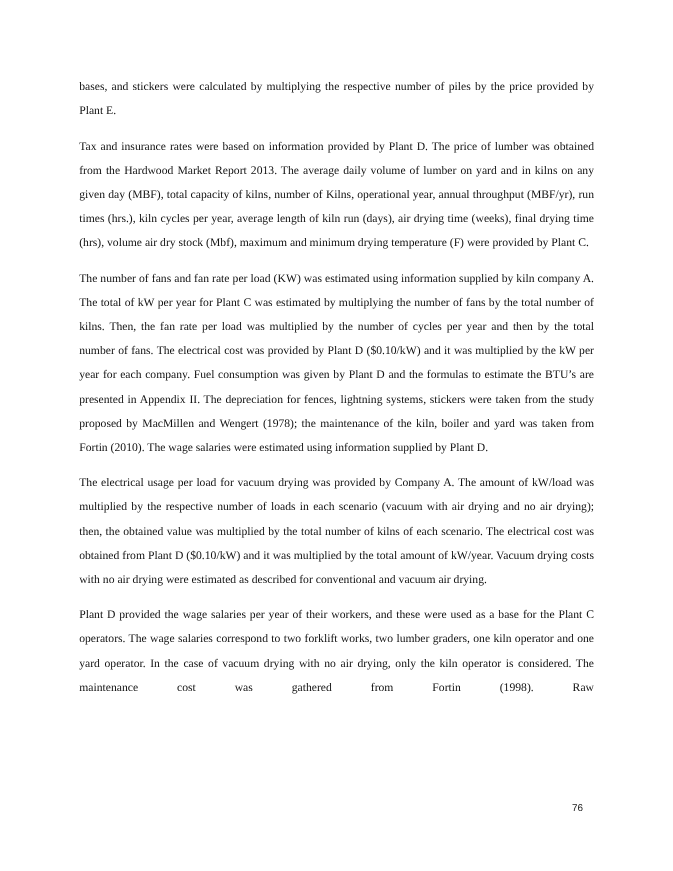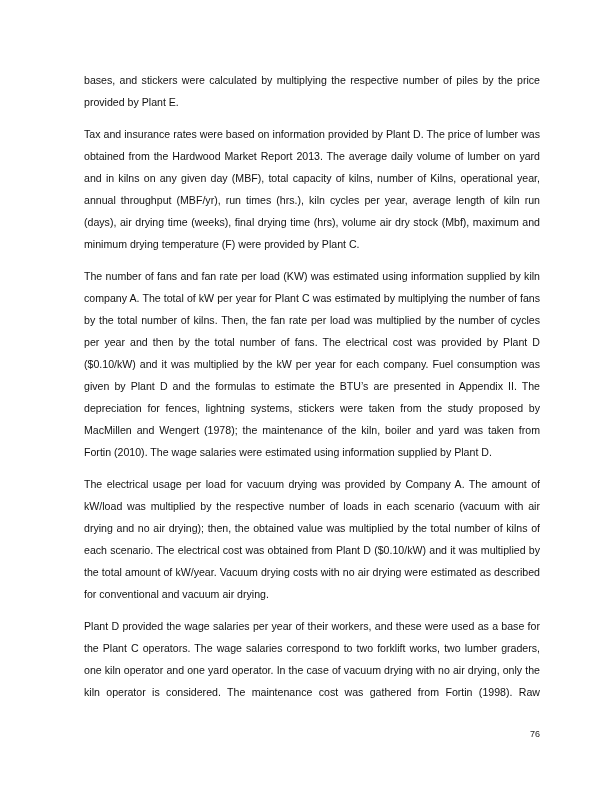--- a/index.html
+++ b/index.html
@@ -2,24 +2,24 @@
 <html><head>
 <meta charset="utf-8">
 <style>
   html, body { margin: 0; padding: 0; background: #ffffff; }
   body { width: 612px; height: 792px; position: relative; overflow: hidden; }
   .page {
     position: absolute; left: 72px; top: 69px; width: 468px;
     font-family: "Liberation Sans", sans-serif;
     font-size: 10.6px; line-height: 22px; color: #111111;
   }
-  .para { margin: 0 0 10px 12px; text-align: justify; }
+  .para { margin: 0 0 10px 0; text-align: justify; font-family: Liberation Serif, serif; }
   .page-number {
     position: absolute; left: 520px; top: 729px; width: 20px;
-    text-align: right; font-family: "Liberation Sans", sans-serif;
+    font-family: "Liberation Sans", sans-serif;
     font-size: 9px; color: #222222;
   }
 </style>
 </head>
 <body>
 
 <div class="page">
   <p class="para">bases, and stickers were calculated by multiplying the respective number of piles by the price provided by Plant E.</p>
   <p class="para">Tax and insurance rates were based on information provided by Plant D. The price of lumber was obtained from the Hardwood Market Report 2013. The average daily volume of lumber on yard and in kilns on any given day (MBF), total capacity of kilns, number of Kilns, operational year, annual throughput (MBF/yr), run times (hrs.), kiln cycles per year, average length of kiln run (days), air drying time (weeks), final drying time (hrs), volume air dry stock (Mbf), maximum and minimum drying temperature (F) were provided by Plant C.</p>
   <p class="para">The number of fans and fan rate per load (KW) was estimated using information supplied by kiln company A. The total of kW per year for Plant C was estimated by multiplying the number of fans by the total number of kilns. Then, the fan rate per load was multiplied by the number of cycles per year and then by the total number of fans. The electrical cost was provided by Plant D ($0.10/kW) and it was multiplied by the kW per year for each company. Fuel consumption was given by Plant D and the formulas to estimate the BTU’s are presented in Appendix II.   The depreciation for fences, lightning systems, stickers were taken from the study proposed by MacMillen and Wengert (1978); the maintenance of the kiln, boiler and yard was taken from Fortin (2010). The wage salaries were estimated using information supplied by Plant D.</p>

